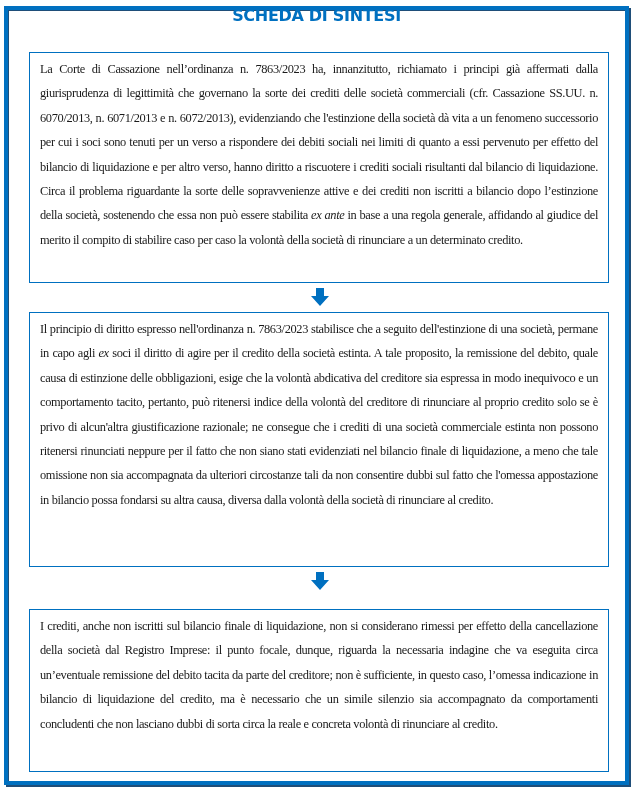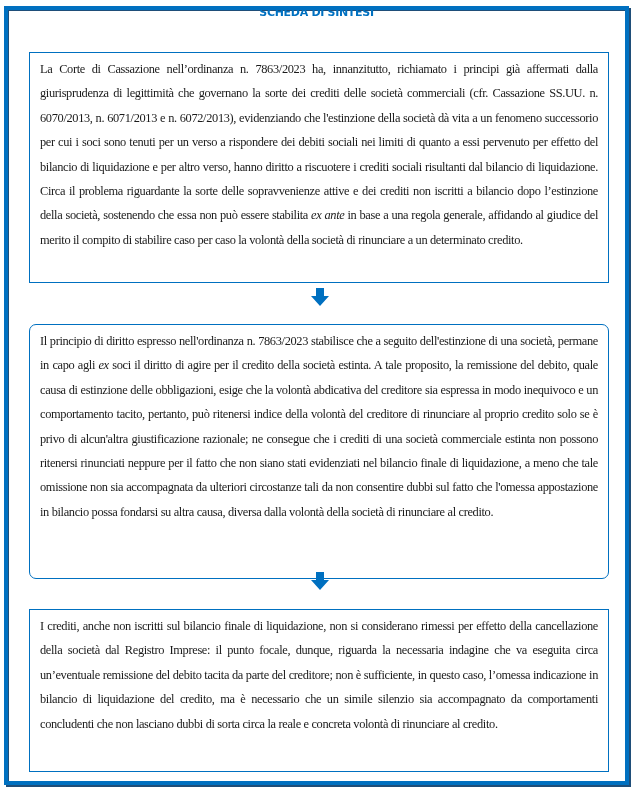--- a/index.html
+++ b/index.html
@@ -6,32 +6,32 @@
   body { width: 633px; height: 791px; position: relative; overflow: hidden; }
   .frame {
     position: absolute; left: 4px; top: 6px; width: 617px; height: 771px;
     border: 4px solid #0070c0;
     box-shadow: 2px 2px 0 0 #1f4e79, inset 1px 1px 0 0 #1f4e79;
     background: #ffffff;
   }
   .title {
     position: absolute; left: 0; right: 0; top: 6px; text-align: center;
     font-family: "DejaVu Sans", sans-serif; font-weight: bold;
-    font-size: 11px; color: #0070c0; letter-spacing: -0.3px;
+    font-size: 16px; color: #0070c0; letter-spacing: -0.3px;
   }
   .box {
     position: absolute; left: 29px; width: 558px;
     border: 1px solid #0070c0;
     padding: 4px 10px 6px 10px;
     font-family: Liberation Serif, serif; font-size: 12.4px;
     line-height: 24.4px; color: #1a1a1a; text-align: justify;
     letter-spacing: -0.35px; word-spacing: 0px;
   }
   .box1 { top: 52px; height: 219px; }
-  .box2 { top: 324px; height: 243px; border-radius: 7px; }
+  .box2 { top: 312px; height: 243px; }
   .box3 { top: 609px; height: 151px; }
   .box em { font-style: italic; }
   .arrow { position: absolute; left: 310px; width: 20px; height: 20px; }
   .arrow1 { top: 287px; }
   .arrow2 { top: 571px; }
 </style>
 </head>
 <body>
 
 <div class="frame"></div>

